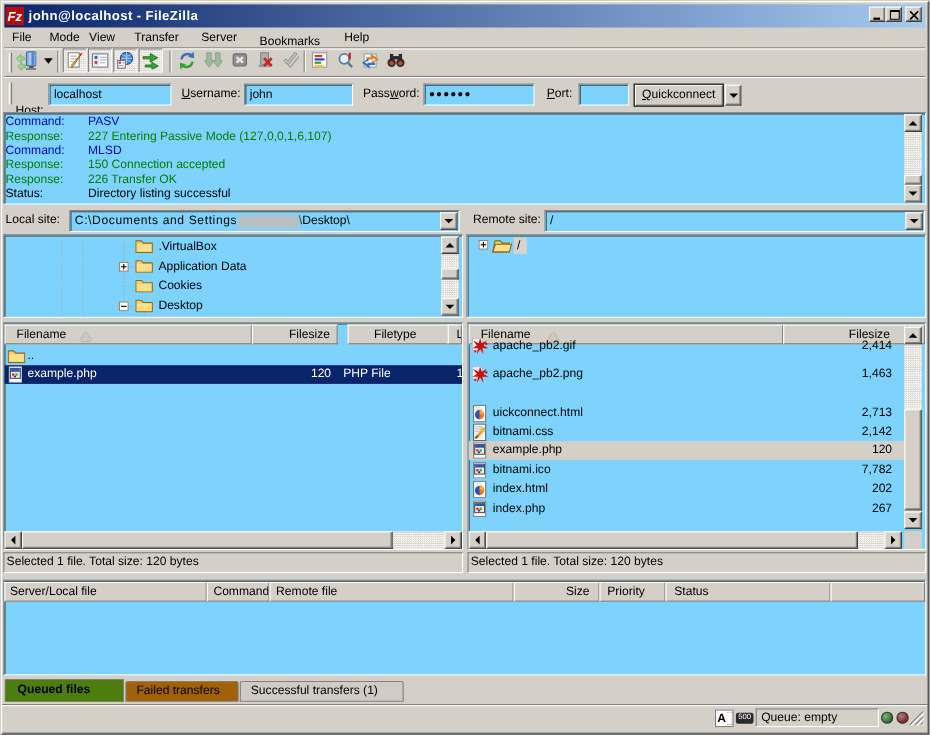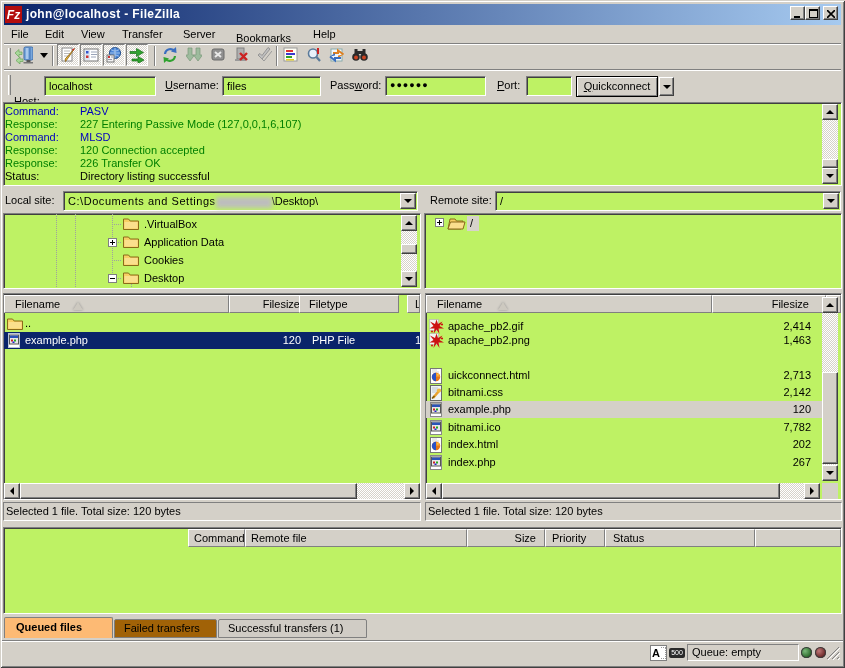--- a/index.html
+++ b/index.html
@@ -3,21 +3,21 @@
 <meta charset="utf-8">
 <style>
 *{margin:0;padding:0;box-sizing:border-box}
 html,body{width:845px;height:668px;overflow:hidden}
 body{background:#d4d0c8;font-family:"Liberation Sans",sans-serif;font-size:11px;color:#000;position:relative}
 .abs{position:absolute}
 .frame{position:absolute;inset:0;pointer-events:none;
  box-shadow:inset 1px 1px 0 #d4d0c8, inset -1px -1px 0 #404040,
  inset 2px 2px 0 #fff, inset -2px -2px 0 #808080;}
 .sunken{border:1px solid;border-color:#808080 #fff #fff #808080}
-.field{border:1px solid;border-color:#808080 #fff #fff #808080;box-shadow:inset 1px 1px 0 #404040;background:#bef264}
+.field{border:1px solid;border-color:#808080 #fff #fff #808080;box-shadow:inset 1px 1px 0 #404040;background:#7dd3fc}
 .raised{border:1px solid;border-color:#fff #404040 #404040 #fff;box-shadow:inset -1px -1px 0 #808080}
 .vsep{position:absolute;width:2px;border-left:1px solid #808080;border-right:1px solid #fff}
 .hgroove{position:absolute;left:0;width:845px;height:2px;border-top:1px solid #808080;border-bottom:1px solid #fff}
 .grip{position:absolute;width:3px;border-left:1px solid #fff;border-right:1px solid #808080;background:#d4d0c8}
 .sbtn{position:absolute;background:#d4d0c8;border:1px solid;border-color:#fff #404040 #404040 #fff;box-shadow:inset -1px -1px 0 #808080;display:flex;align-items:center;justify-content:center}
 .t-up{width:0;height:0;border-left:4px solid transparent;border-right:4px solid transparent;border-bottom:4px solid #000}
 .t-down{width:0;height:0;border-left:4px solid transparent;border-right:4px solid transparent;border-top:4px solid #000}
 .t-left{width:0;height:0;border-top:4px solid transparent;border-bottom:4px solid transparent;border-right:4px solid #000}
 .t-right{width:0;height:0;border-top:4px solid transparent;border-bottom:4px solid transparent;border-left:4px solid #000}
 .thumb{position:absolute;background:#d4d0c8;border:1px solid;border-color:#fff #404040 #404040 #fff;box-shadow:inset -1px -1px 0 #808080}
@@ -59,21 +59,21 @@
   </div>
   <div class="abs raised" style="left:819px;top:2px;width:15px;height:14px;background:#d4d0c8">
     <svg class="abs" style="left:3px;top:3px" width="8" height="8">
         <path d="M0 0 L8 8 M8 0 L0 8" stroke="#000" stroke-width="1.6"></path>
       </svg>
   </div>
 </div>
 
 <div id="menubar" class="abs" style="left:4px;top:25px;width:837px;height:18px">
   <div class="abs" style="left:7px;top:2px;height:15px;line-height:15px">File</div>
-  <div class="abs" style="left:41px;top:2px;height:15px;line-height:15px">Edit</div>
+  <div class="abs" style="left:41px;top:2px;height:15px;line-height:15px">Mode</div>
   <div class="abs" style="left:77px;top:2px;height:15px;line-height:15px">View</div>
   <div class="abs" style="left:118px;top:2px;height:15px;line-height:15px">Transfer</div>
   <div class="abs" style="left:179px;top:2px;height:15px;line-height:15px">Server</div>
   <div class="abs" style="left:232px;top:6px;height:15px;line-height:15px">Bookmarks</div>
   <div class="abs" style="left:309px;top:2px;height:15px;line-height:15px">Help</div>
 </div>
 
 <div id="toolbar" class="abs" style="left:4px;top:43px;width:837px;height:26px">
   <div class="hgroove" style="top:0;width:837px"></div>
   <div class="grip" style="left:4px;top:5px;height:18px"></div>
@@ -166,21 +166,21 @@
         <rect x="5" y="4" width="6" height="3" fill="#2a2a2a"></rect>
       </svg></div>
 </div>
 
 <div id="quickbar" class="abs" style="left:4px;top:69px;width:837px;height:32px">
   <div class="hgroove" style="top:0;width:837px"></div>
   <div class="grip" style="left:4px;top:6px;height:20px"></div>
   <div class="ulabel" style="left:10px;top:22px"><u>H</u>ost:</div>
   <div class="abs field" style="left:40px;top:7px;width:112px;height:20px;line-height:18px;padding-left:4px">localhost</div>
   <div class="ulabel" style="left:161px;top:6px"><u>U</u>sername:</div>
-  <div class="abs field" style="left:218px;top:7px;width:99px;height:20px;line-height:18px;padding-left:4px">files</div>
+  <div class="abs field" style="left:218px;top:7px;width:99px;height:20px;line-height:18px;padding-left:4px">john</div>
   <div class="ulabel" style="left:326px;top:6px">Pass<u>w</u>ord:</div>
   <div class="abs field" style="left:381px;top:7px;width:101px;height:20px;line-height:17px;padding-left:4px;font-size:9px;letter-spacing:1px">●●●●●●</div>
   <div class="ulabel" style="left:493px;top:6px"><u>P</u>ort:</div>
   <div class="abs field" style="left:522px;top:7px;width:46px;height:20px"></div>
   <div class="abs" style="left:572px;top:7px;width:82px;height:21px;border:1px solid #000;background:#d4d0c8;box-shadow:inset 1px 1px 0 #fff,inset -1px -1px 0 #808080;text-align:center;line-height:19px"><u>Q</u>uickconnect</div>
   <div class="abs raised" style="left:655px;top:8px;width:15px;height:19px;background:#d4d0c8;display:flex;align-items:center;justify-content:center">
       <div class="t-down"></div>
     </div>
 </div>
 
@@ -192,21 +192,21 @@
   <div class="abs logline" style="top:15px;color:#007f00">
       <span>Response:</span>
       <i>227 Entering Passive Mode (127,0,0,1,6,107)</i>
     </div>
   <div class="abs logline" style="top:28px;color:#0000bf">
       <span>Command:</span>
       <i>MLSD</i>
     </div>
   <div class="abs logline" style="top:41px;color:#007f00">
       <span>Response:</span>
-      <i>120 Connection accepted</i>
+      <i>150 Connection accepted</i>
     </div>
   <div class="abs logline" style="top:54px;color:#007f00">
       <span>Response:</span>
       <i>226 Transfer OK</i>
     </div>
   <div class="abs logline" style="top:67px;color:#000">
       <span>Status:</span>
       <i>Directory listing successful</i>
     </div>
   <div class="abs" style="right:3px;top:1px;width:16px;height:80px;background-image:conic-gradient(#fff 25%,#d6d2ca 0 50%,#fff 0 75%,#d6d2ca 0);background-size:2px 2px">
@@ -281,21 +281,21 @@
         <path d="M1 14 L3 4 H8 L9.5 6 H16 L14 14 Z" fill="#f7cf63" stroke="#8a6a1a"></path>
         <path d="M1 14 L3.5 7 H18 L16 14 Z" fill="#fadf8d" stroke="#8a6a1a"></path>
       </svg></div>
   <div class="abs" style="left:42px;top:2px;width:12px;height:15px;background:#d7d3cb"></div>
   <div class="abs" style="left:45px;top:2px;line-height:15px">/</div>
 </div>
 
 <div id="llist" class="abs field" style="left:3px;top:293px;width:418px;height:207px;overflow:hidden">
   <div class="hdrcell" style="left:0;width:225px;padding-left:10px">Filename<div class="sorttri" style="left:68px;top:6px"></div></div>
   <div class="hdrcell" style="left:225px;width:78px;text-align:right;padding-right:6px">Filesize</div>
-  <div class="hdrcell" style="left:295px;width:100px;padding-left:9px">Filetype</div>
+  <div class="hdrcell" style="left:312px;width:100px;padding-left:23px">Filetype</div>
   <div class="hdrcell" style="left:403px;width:13px;padding-left:7px">L</div>
   <div class="lrow" style="top:21px;left:0">
     <svg class="abs" style="left:3px;top:2px" width="16" height="13" viewBox="0 0 16 13">
         <path d="M0.5 12.5 V2 H5.5 L7.2 4 H15.5 V12.5 Z" fill="#f7cf63" stroke="#8a6a1a"></path>
         <path d="M1.5 5 H14.5 V11.5 H1.5 Z" fill="#fadf8d"></path>
       </svg>
     <div class="abs" style="left:21px">..</div>
   </div>
   <div class="lrow" style="top:38px;left:0;background:#0a246a;color:#fff">
     <svg class="abs" style="left:3px;top:1px" width="14" height="15" viewBox="0 0 14 15">
@@ -319,21 +319,21 @@
     <div class="sbtn" style="right:0;top:0;width:16px;height:16px">
         <div class="t-right"></div>
       </div>
   </div>
 </div>
 
 <div id="rlist" class="abs field" style="left:425px;top:293px;width:417px;height:207px;overflow:hidden">
   <div class="hdrcell" style="left:0;width:286px;padding-left:10px">Filename<div class="sorttri" style="left:71px;top:6px"></div></div>
   <div class="hdrcell" style="left:286px;width:114px;text-align:right;padding-right:16px">Filesize</div>
   <div class="hdrcell" style="left:400px;width:15px"></div>
-  <div class="rrow" style="top:24px">
+  <div class="rrow" style="top:12px">
       <svg class="abs ric" width="15" height="16" viewBox="0 0 15 16">
         <rect x="0.5" y="0.5" width="9" height="11" fill="#f2f2f2" stroke="#b0b0b0" stroke-width="0.6"></rect>
         <path d="M7.5 0.5 L9 5 L13.5 2.5 L10.5 7 L15 9.5 L9.5 9.5 L10.5 15 L7.5 10.5 L4.5 15 L5.5 9.5 L0.5 9.5 L4.5 7 L1 2.5 L6 5 Z" fill="#cc1111"></path>
         <circle cx="13" cy="5.5" r="1.1" fill="#cc1111"></circle>
         <circle cx="3" cy="12.5" r="1" fill="#cc1111"></circle>
       </svg>
       <div class="abs rtx">apache_pb2.gif</div>
       <div class="fsize">2,414</div>
     </div>
   <div class="rrow" style="top:38px">
@@ -435,30 +435,31 @@
         <div class="t-right"></div>
       </div>
   </div>
   <div class="abs" style="right:3px;bottom:0;width:16px;height:16px;background:#d4d0c8"></div>
 </div>
 
 <div class="abs sunken" style="left:3px;top:502px;width:418px;height:19px;line-height:17px;padding-left:2px">Selected 1 file. Total size: 120 bytes</div>
 <div class="abs sunken" style="left:425px;top:502px;width:417px;height:19px;line-height:17px;padding-left:2px">Selected 1 file. Total size: 120 bytes</div>
 
 <div id="queue" class="abs field" style="left:3px;top:527px;width:839px;height:87px">
+  <div class="hdrcell" style="left:0;width:184px;padding-left:4px">Server/Local file</div>
   <div class="hdrcell" style="left:184px;width:57px;padding-left:5px">Command...</div>
   <div class="hdrcell" style="left:241px;width:222px;padding-left:5px">Remote file</div>
   <div class="hdrcell" style="left:463px;width:78px;text-align:right;padding-right:8px">Size</div>
   <div class="hdrcell" style="left:541px;width:60px;padding-left:6px">Priority</div>
   <div class="hdrcell" style="left:601px;width:150px;padding-left:7px">Status</div>
   <div class="hdrcell" style="left:751px;width:86px"></div>
 </div>
 
 <div id="tabs" class="abs" style="left:0;top:616px;width:845px;height:22px">
-  <div class="abs" style="left:4px;top:1px;width:109px;height:21px;background:#fdba74;border:1px solid #808080;border-bottom:none;border-radius:2px 2px 0 0;font-weight:bold;line-height:19px;padding-left:11px">Queued files</div>
+  <div class="abs" style="left:4px;top:1px;width:109px;height:21px;background:#4d7c0f;border:1px solid #808080;border-bottom:none;border-radius:2px 2px 0 0;font-weight:bold;line-height:19px;padding-left:11px">Queued files</div>
   <div class="abs" style="left:114px;top:3px;width:103px;height:19px;background:#a16207;border:1px solid #808080;border-radius:2px 2px 0 0;line-height:17px;padding-left:9px">Failed transfers</div>
   <div class="abs" style="left:218px;top:3px;width:149px;height:19px;background:#d0ccc5;border:1px solid #808080;border-radius:2px 2px 0 0;line-height:17px;padding-left:9px">Successful transfers (1)</div>
 </div>
 
 <div id="statusbar" class="abs" style="left:0;top:640px;width:845px;height:23px">
   <div class="hgroove" style="top:0;width:845px"></div>
   <div class="abs" style="left:650px;top:5px;width:17px;height:16px;background:#fff;border:1px solid #808080">
     <div class="abs" style="left:1px;top:1px;font-weight:bold;font-size:11px;line-height:13px">A</div>
     <div class="abs" style="left:10px;top:1px;width:5px;height:12px;border-right:1px dotted #999;border-top:1px dotted #999;border-bottom:1px dotted #999"></div>
   </div>

